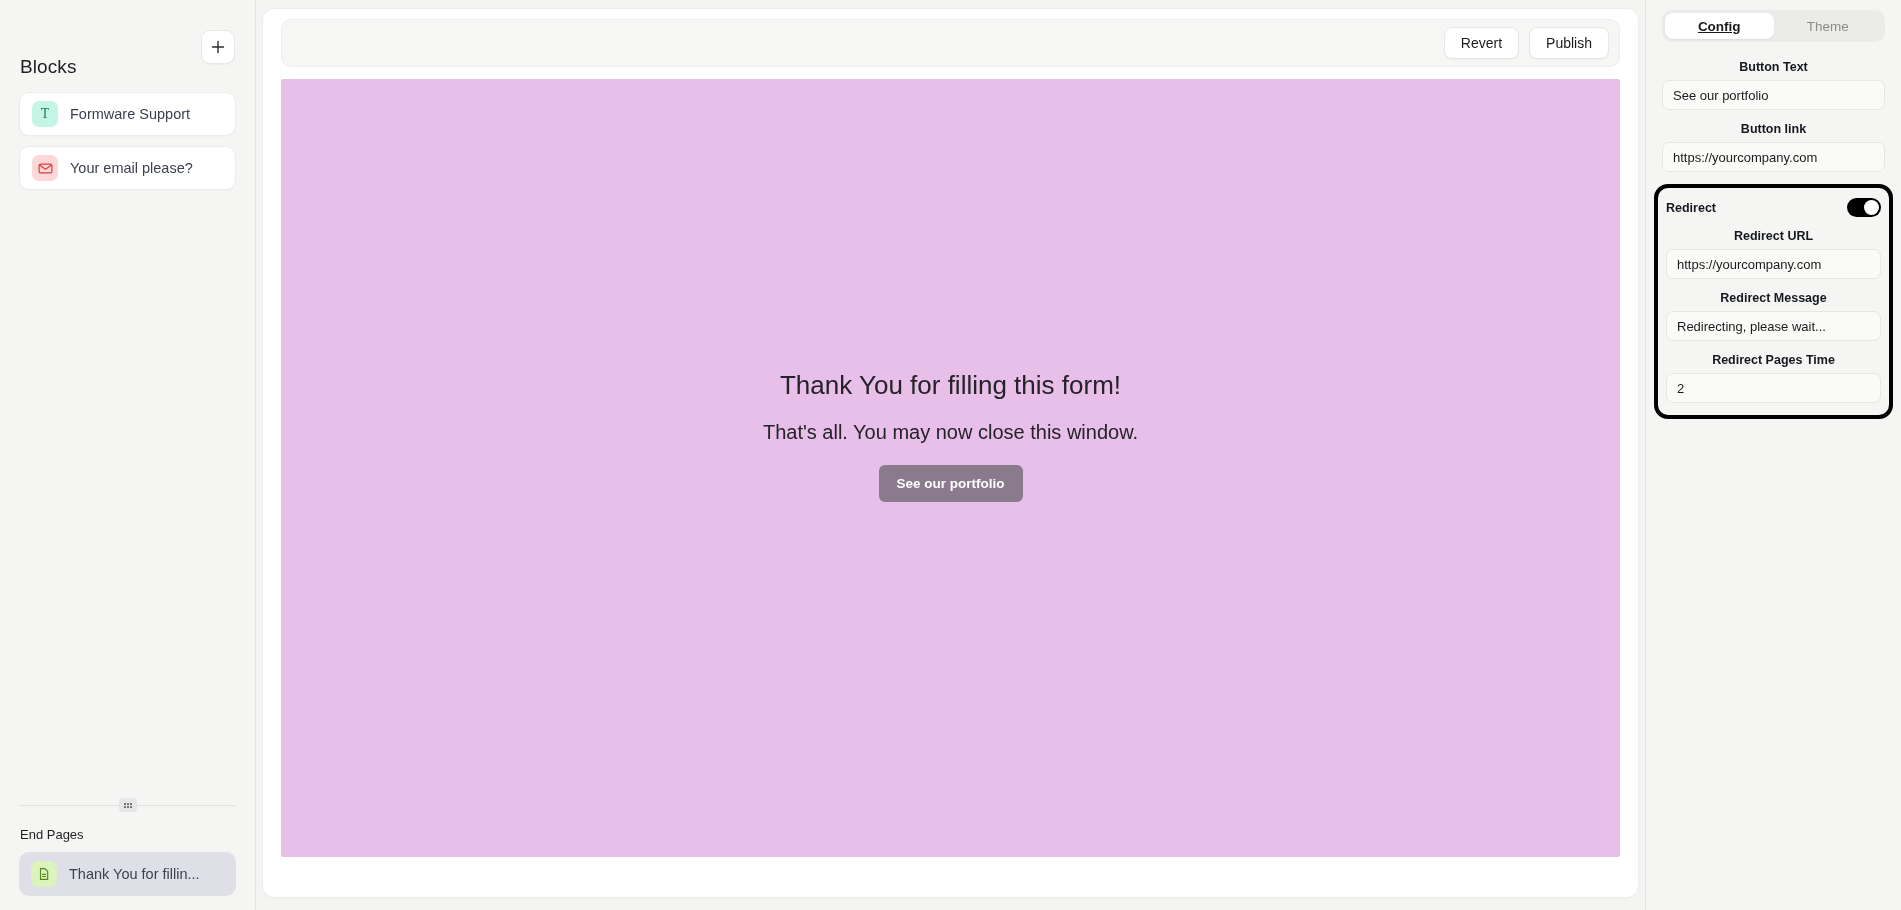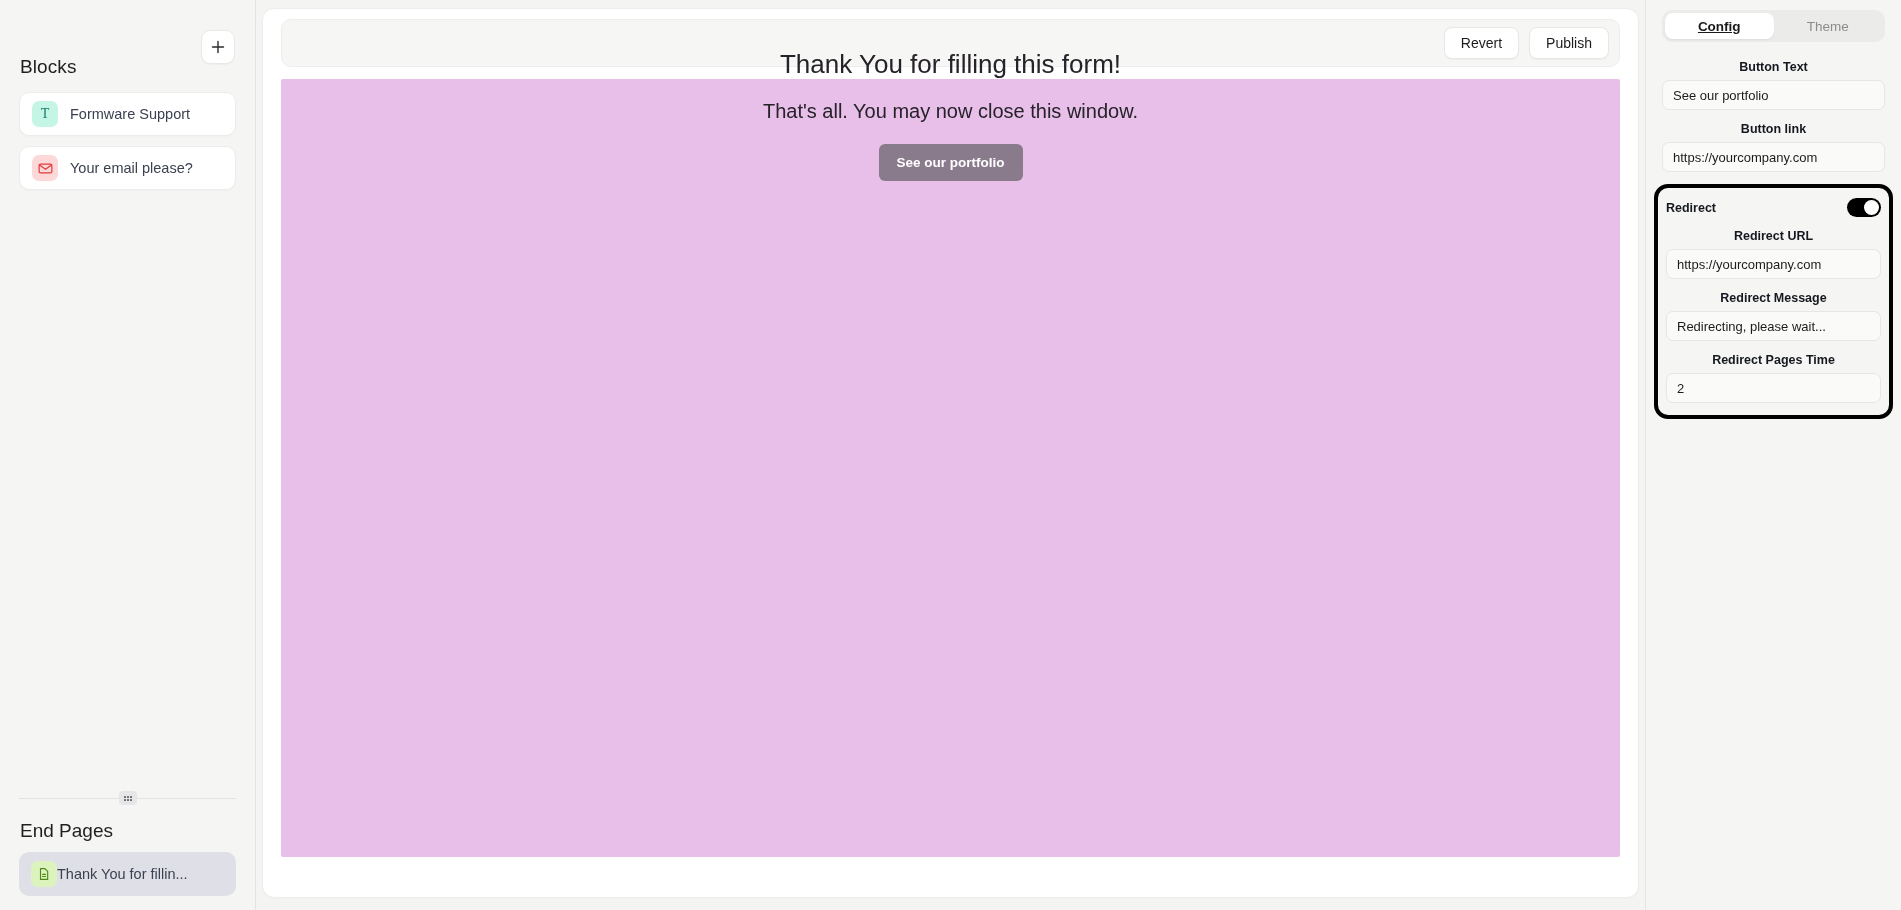--- a/index.html
+++ b/index.html
@@ -57,25 +57,25 @@
   .divider-line { position: absolute; left: 0; right: 0; top: 50%; height: 1px; background: #e2e2e0; }
   .divider-handle {
     position: relative; width: 18px; height: 14px; border-radius: 4px;
     background: #e6e6e8; display: flex; align-items: center; justify-content: center;
     cursor: grab; z-index: 2;
   }
   .divider-handle .dots { display: grid; grid-template-columns: repeat(3,2px); gap: 1px; }
   .divider-handle .dots i { width: 2px; height: 2px; background: #6b6b6b; display:block; border-radius:.5px;}
   .divider-handle .dots i:nth-child(n+4){ height:2px; }
 
-  .endpages-title { font-size: 19px; color: #1f1f1f; padding: 10px 20px 10px 20px; }
+  .endpages-title { font-size: 13px; color: #1f1f1f; padding: 10px 20px 10px 20px; }
   .endpage-list { padding: 0 19px; }
   .endpage-item {
     background: #dfe0e7; border-radius: 10px; height: 44px;
-    display: flex; align-items: center; padding: 0 12px; cursor: pointer;
+    display: flex; align-items: center; gap: 12px; padding: 0 12px; cursor: pointer;
   }
   .ico-doc { background: #ddf3bd; }
   .endpage-label { font-size: 14.5px; color: #3b4150; }
   .sidebar-bottom { flex: 0 0 auto; padding-bottom: 14px; }
 
   
   .center {
     flex: 1 1 auto; height: 910px; padding: 8px 6px 12px 6px;
     display: flex; flex-direction: column; min-width: 0;
   }
@@ -92,21 +92,21 @@
     padding: 0 10px; gap: 10px; margin-bottom: 12px;
   }
   .tb-btn {
     background: #ffffff; border: 1px solid #e7e7e5; border-radius: 8px;
     height: 32px; padding: 0 16px; font-size: 14px; color: #1c1c1c;
     cursor: pointer; font-family: "Liberation Sans", sans-serif;
     box-shadow: 0 1px 1px rgba(0,0,0,.03);
   }
   .canvas {
     flex: 1 1 auto; border-radius: 2px; min-height: 0;
-    display: flex; flex-direction: column; align-items: center; 
+    display: flex; flex-direction: column; align-items: center; justify-content: center;
     margin-bottom: 40px; position: relative;
   }
   .canvas-inner { width: 100%; text-align: center; transform: translateY(-34px); }
   .thanks-h1 { font-size: 26px; font-weight: 400; color: #262229; line-height: 1.5; }
   .thanks-h2 { font-size: 20px; font-weight: 400; color: #262229; line-height: 1.5; margin-top: 12px; }
   .cta-btn {
     margin-top: 18px; display: inline-block; border: none; border-radius: 6px;
     padding: 11px 18px; font-size: 13.5px; font-weight: bold; color: #ffffff;
     cursor: pointer; font-family: "Liberation Sans", sans-serif;
   }

